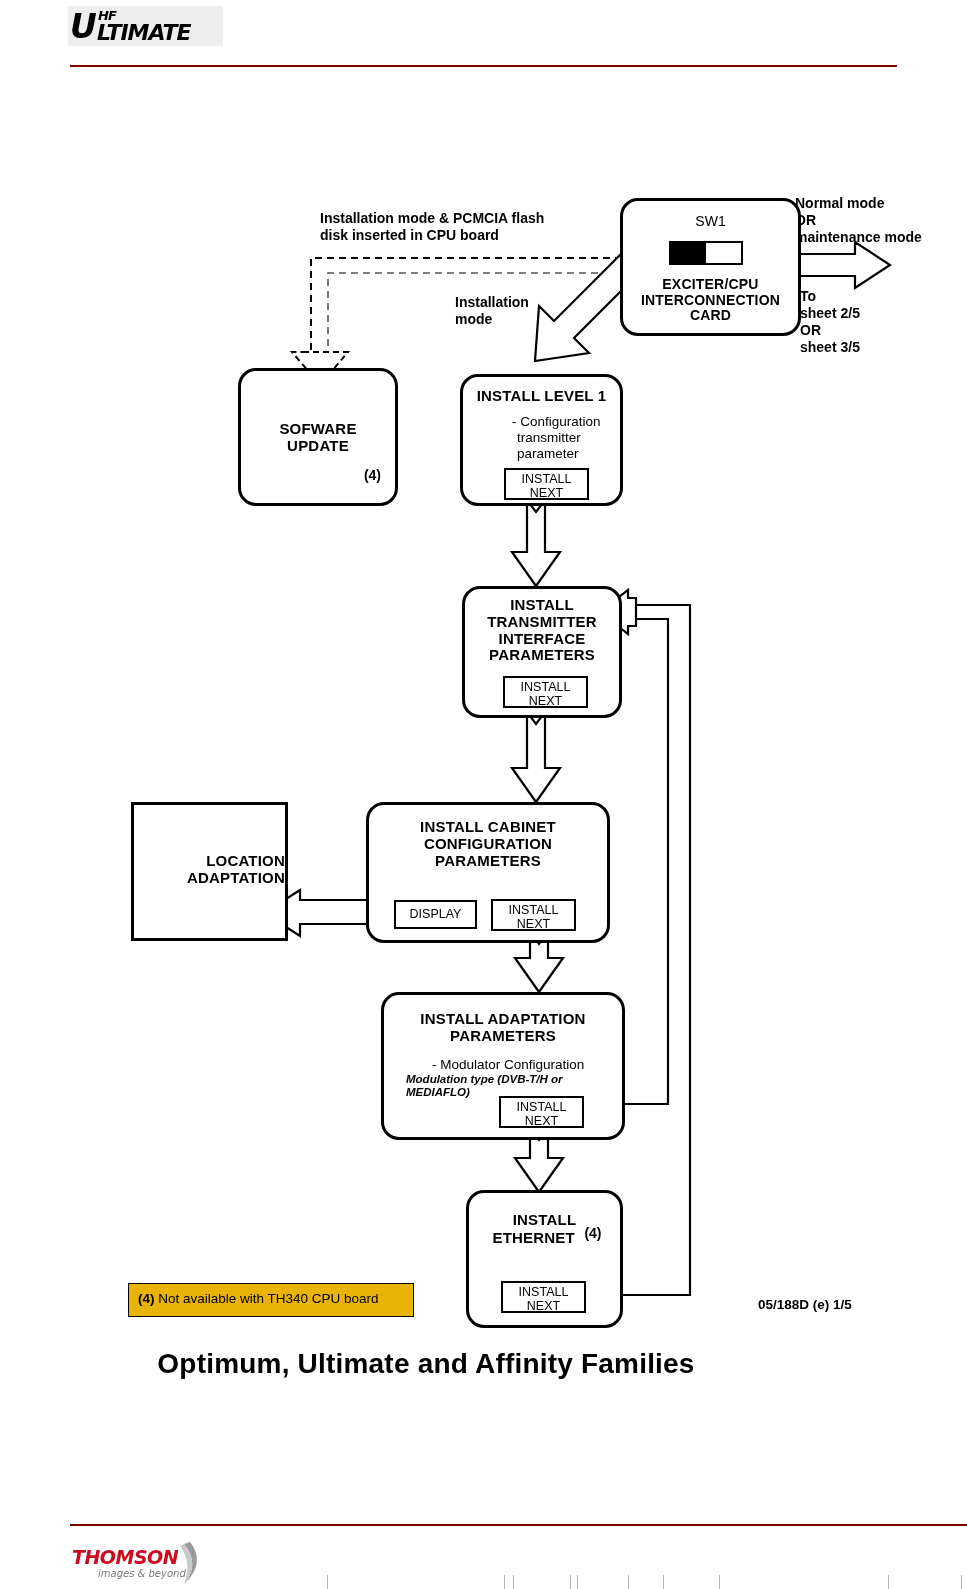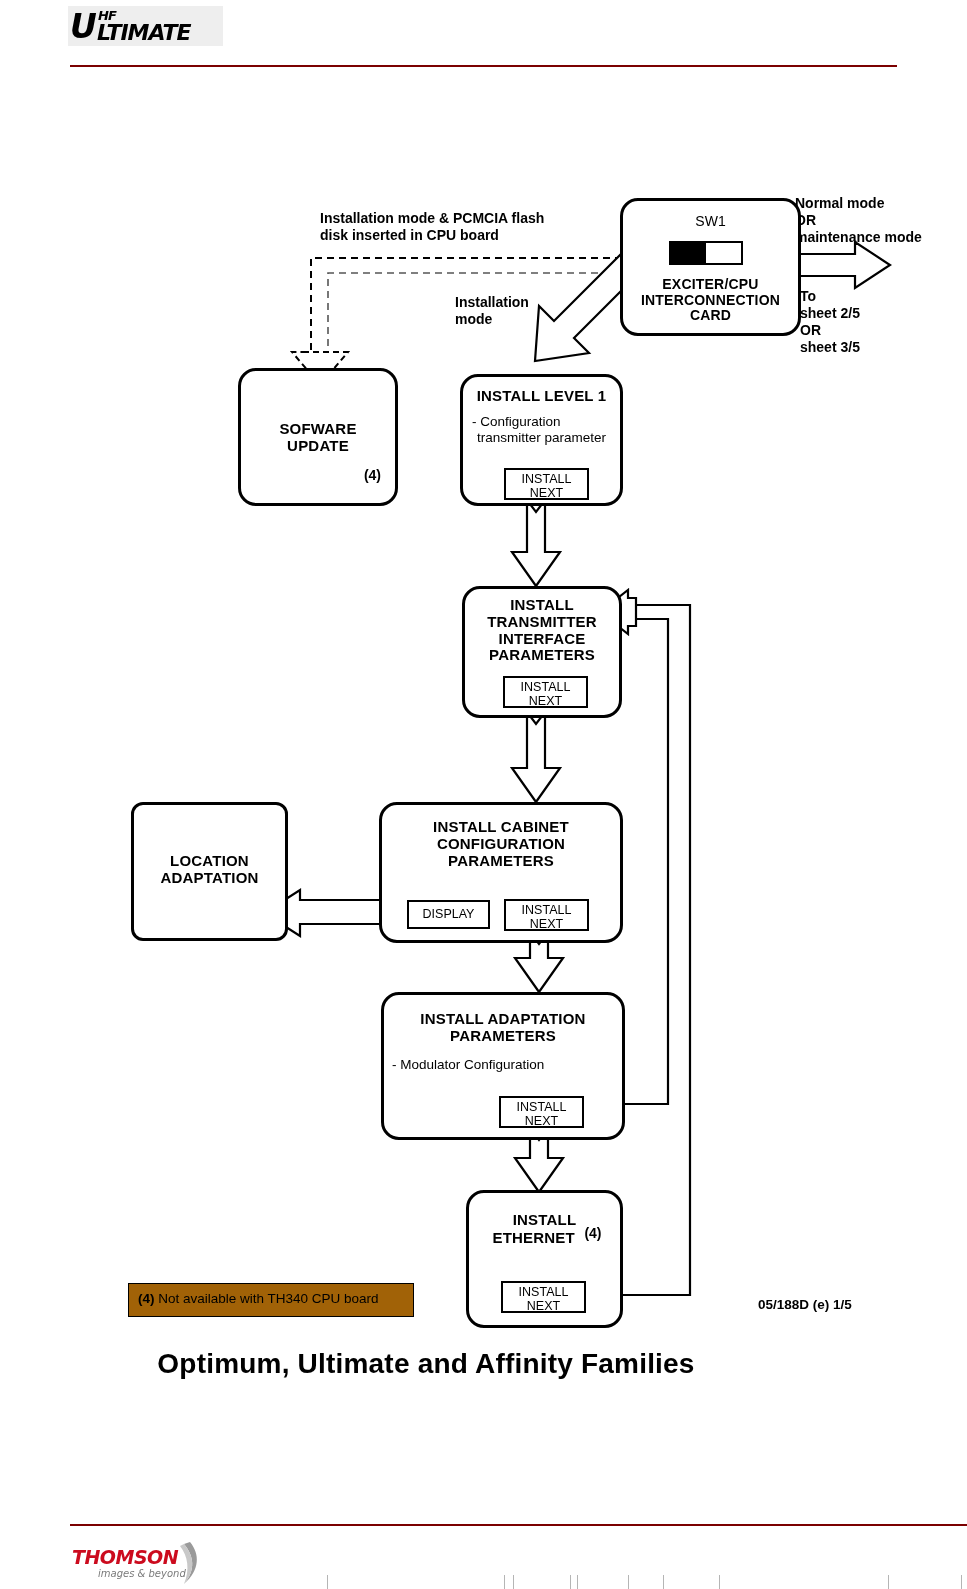--- a/index.html
+++ b/index.html
@@ -138,33 +138,34 @@
 
   
   .node {
     position: absolute;
     box-sizing: border-box;
     border: 3px solid #000000;
     border-radius: 18px;
     background: #ffffff;
     text-align: center;
   }
-  .node.square { border-radius: 12px; border-width: 3px; }
+  .node.square { border-radius: 0; border-width: 3px; text-align: right; }
 
   .node-title {
     font-weight: bold;
     font-size: 15px;
     line-height: 1.12;
     letter-spacing: 0.2px;
   }
   .node-title.small { font-size: 14px; }
   .node-sub {
     font-size: 13.5px;
     line-height: 1.18;
     text-align: left;
+    margin-left: 40px;
   }
   .node-sub-italic {
     font-size: 11.5px;
     font-weight: bold;
     font-style: italic;
     line-height: 1.2;
     text-align: left;
   }
   .marker4 {
     font-weight: bold;
@@ -191,21 +192,21 @@
     font-size: 14px;
     line-height: 1.22;
     text-align: left;
   }
 
   
   #note-box {
     position: absolute;
     box-sizing: border-box;
     border: 1px solid #000000;
-    background: #a16207;
+    background: #eab308;
     font-size: 13.5px;
     padding: 7px 9px;
     white-space: nowrap;
   }
   #note-box b { font-weight: bold; }
 
   #sheet-id {
     position: absolute;
     font-weight: bold;
     font-size: 13.5px;
@@ -336,33 +337,34 @@
       <div class="node-title">PARAMETERS</div>
       <div class="btn" style="left:38px; top:87px; width:85px; height:32px; white-space:pre-line;">INSTALL
 NEXT</div>
     </div>
 
     <div class="node square" style="left:131px; top:802px; width:157px; height:139px;">
       <div class="node-title" style="margin-top:48px;">LOCATION</div>
       <div class="node-title">ADAPTATION</div>
     </div>
 
-    <div class="node" style="left:379px; top:802px; width:244px; height:141px;">
+    <div class="node" style="left:366px; top:802px; width:244px; height:141px;">
       <div class="node-title" style="margin-top:14px;">INSTALL CABINET</div>
       <div class="node-title">CONFIGURATION</div>
       <div class="node-title">PARAMETERS</div>
       <div class="btn" style="left:25px; top:95px; width:83px; height:29px; padding-top:6px;">DISPLAY</div>
       <div class="btn" style="left:122px; top:94px; width:85px; height:32px; white-space:pre-line;">INSTALL
 NEXT</div>
     </div>
 
     <div class="node" style="left:381px; top:992px; width:244px; height:148px;">
       <div class="node-title" style="margin-top:16px;">INSTALL  ADAPTATION</div>
       <div class="node-title">PARAMETERS</div>
       <div class="node-sub" style="margin-top:12px; padding-left:8px;">- Modulator Configuration</div>
+      <div class="node-sub-italic" style="padding-left:22px;">Modulation type (DVB-T/H or MEDIAFLO)</div>
       <div class="btn" style="left:115px; top:101px; width:85px; height:32px; white-space:pre-line;">INSTALL
 NEXT</div>
     </div>
 
     <div class="node" style="left:466px; top:1190px; width:157px; height:138px;">
       <div class="node-title" style="margin-top:19px;">INSTALL</div>
       <div style="position:relative;">
         <span class="node-title">ETHERNET</span>
         <span class="marker4" style="position:relative; top:-5px; left:5px;">(4)</span>
       </div>

